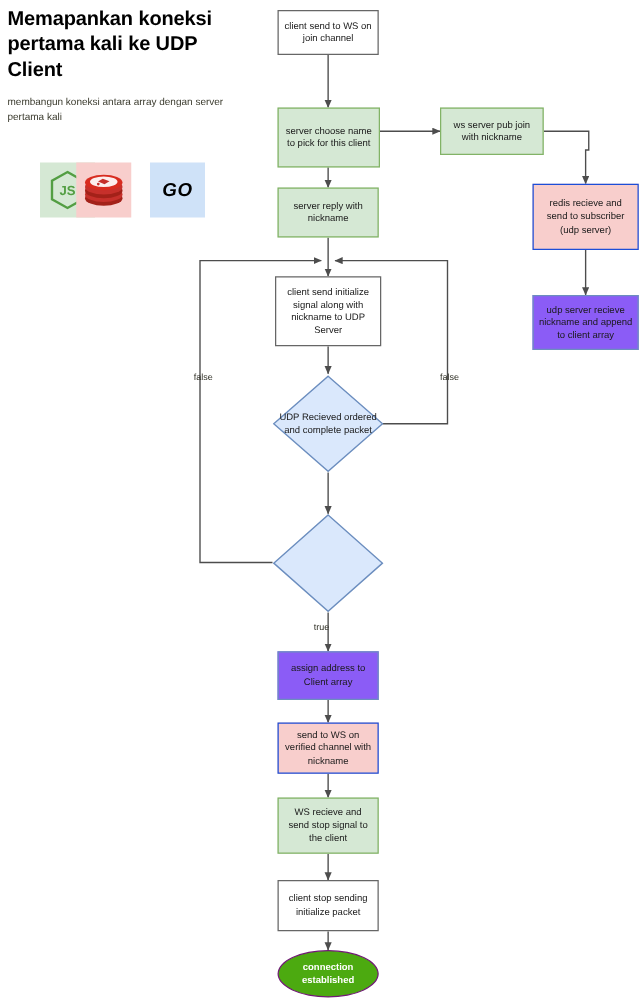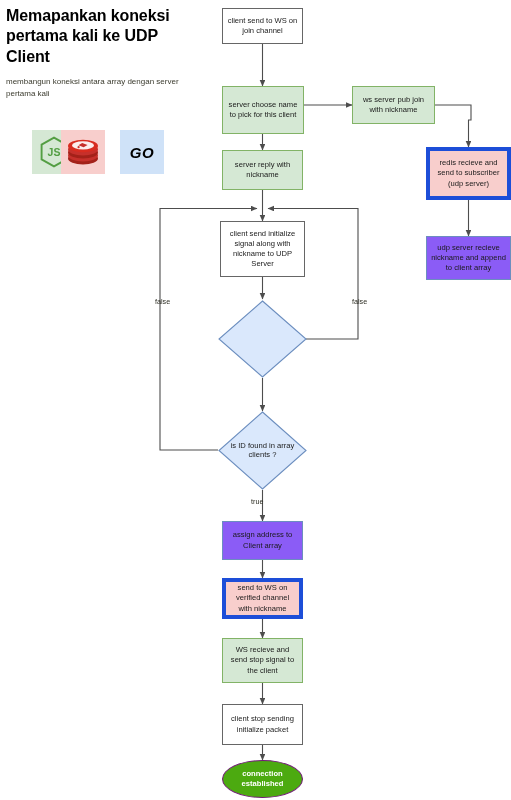--- a/index.html
+++ b/index.html
@@ -76,21 +76,21 @@
   }
   .node.process {
     border: 1px solid #666666;
     background: #ffffff;
   }
   .node.green {
     border: 1px solid #82b366;
     background: #d5e8d4;
   }
   .node.red {
-    border: 4px solid #1d4ed8;
+    border: 1px solid #1d4ed8;
     background: #f8cecc;
   }
   .node.blue {
     border: 1px solid #6c8ebf;
     background: #8b5cf6;
   }
   .node.terminator {
     border: 1px solid #701a75;
     background: #4caa10;
     border-radius: 50%;
@@ -208,27 +208,27 @@
 <div class="node blue" style="left:426px; top:236px; width:85px; height:44px;">udp server recieve nickname and append to client array</div>
 
 <div class="node green" style="left:222px; top:150px; width:81px; height:40px;">server reply with nickname</div>
 
 <div class="node process" style="left:220px; top:221px; width:85px; height:56px;">client send initialize signal along with nickname to UDP Server</div>
 
 <div class="diamond" style="left:218px; top:300px; width:89px; height:78px;">
   <svg class="dshape" viewBox="0 0 89 78" preserveAspectRatio="none" xmlns="http://www.w3.org/2000/svg">
     <polygon points="44.5,1 88,39 44.5,77 1,39" fill="#dae8fc" stroke="#6c8ebf" stroke-width="1.1"></polygon>
   </svg>
+  <div class="dlabel">UDP Recieved ordered and complete packet</div>
 </div>
 
 <div class="diamond" style="left:218px; top:411px; width:89px; height:79px;">
   <svg class="dshape" viewBox="0 0 89 79" preserveAspectRatio="none" xmlns="http://www.w3.org/2000/svg">
     <polygon points="44.5,1 88,39.5 44.5,78 1,39.5" fill="#dae8fc" stroke="#6c8ebf" stroke-width="1.1"></polygon>
   </svg>
-  <div class="dlabel">is ID found in array clients ?</div>
 </div>
 
 <div class="node blue" style="left:222px; top:521px; width:81px; height:39px;">assign address to Client array</div>
 
 <div class="node red" style="left:222px; top:578px; width:81px; height:41px;">send to WS on verified channel with nickname</div>
 
 <div class="node green" style="left:222px; top:638px; width:81px; height:45px;">WS recieve and send stop signal to the client</div>
 
 <div class="node process" style="left:222px; top:704px; width:81px; height:41px;">client stop sending initialize packet</div>
 

